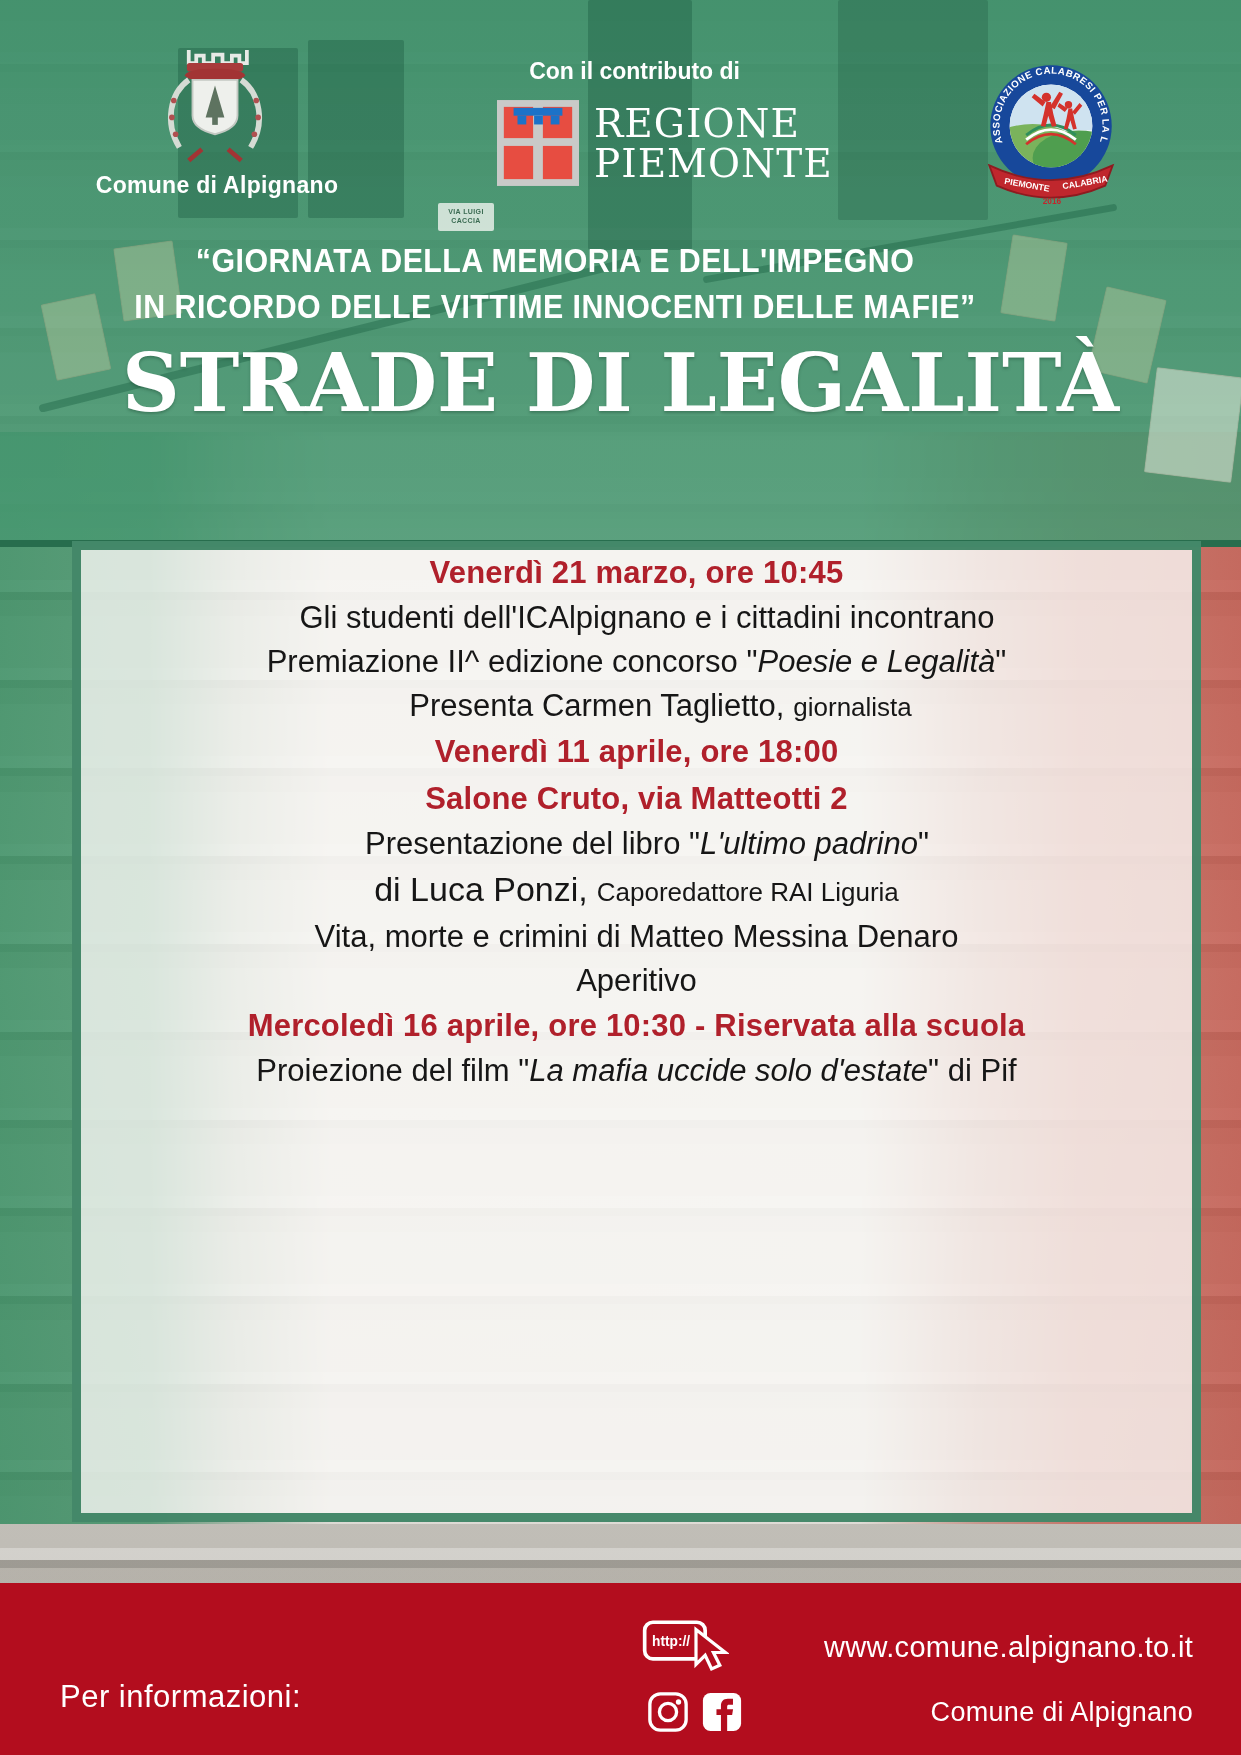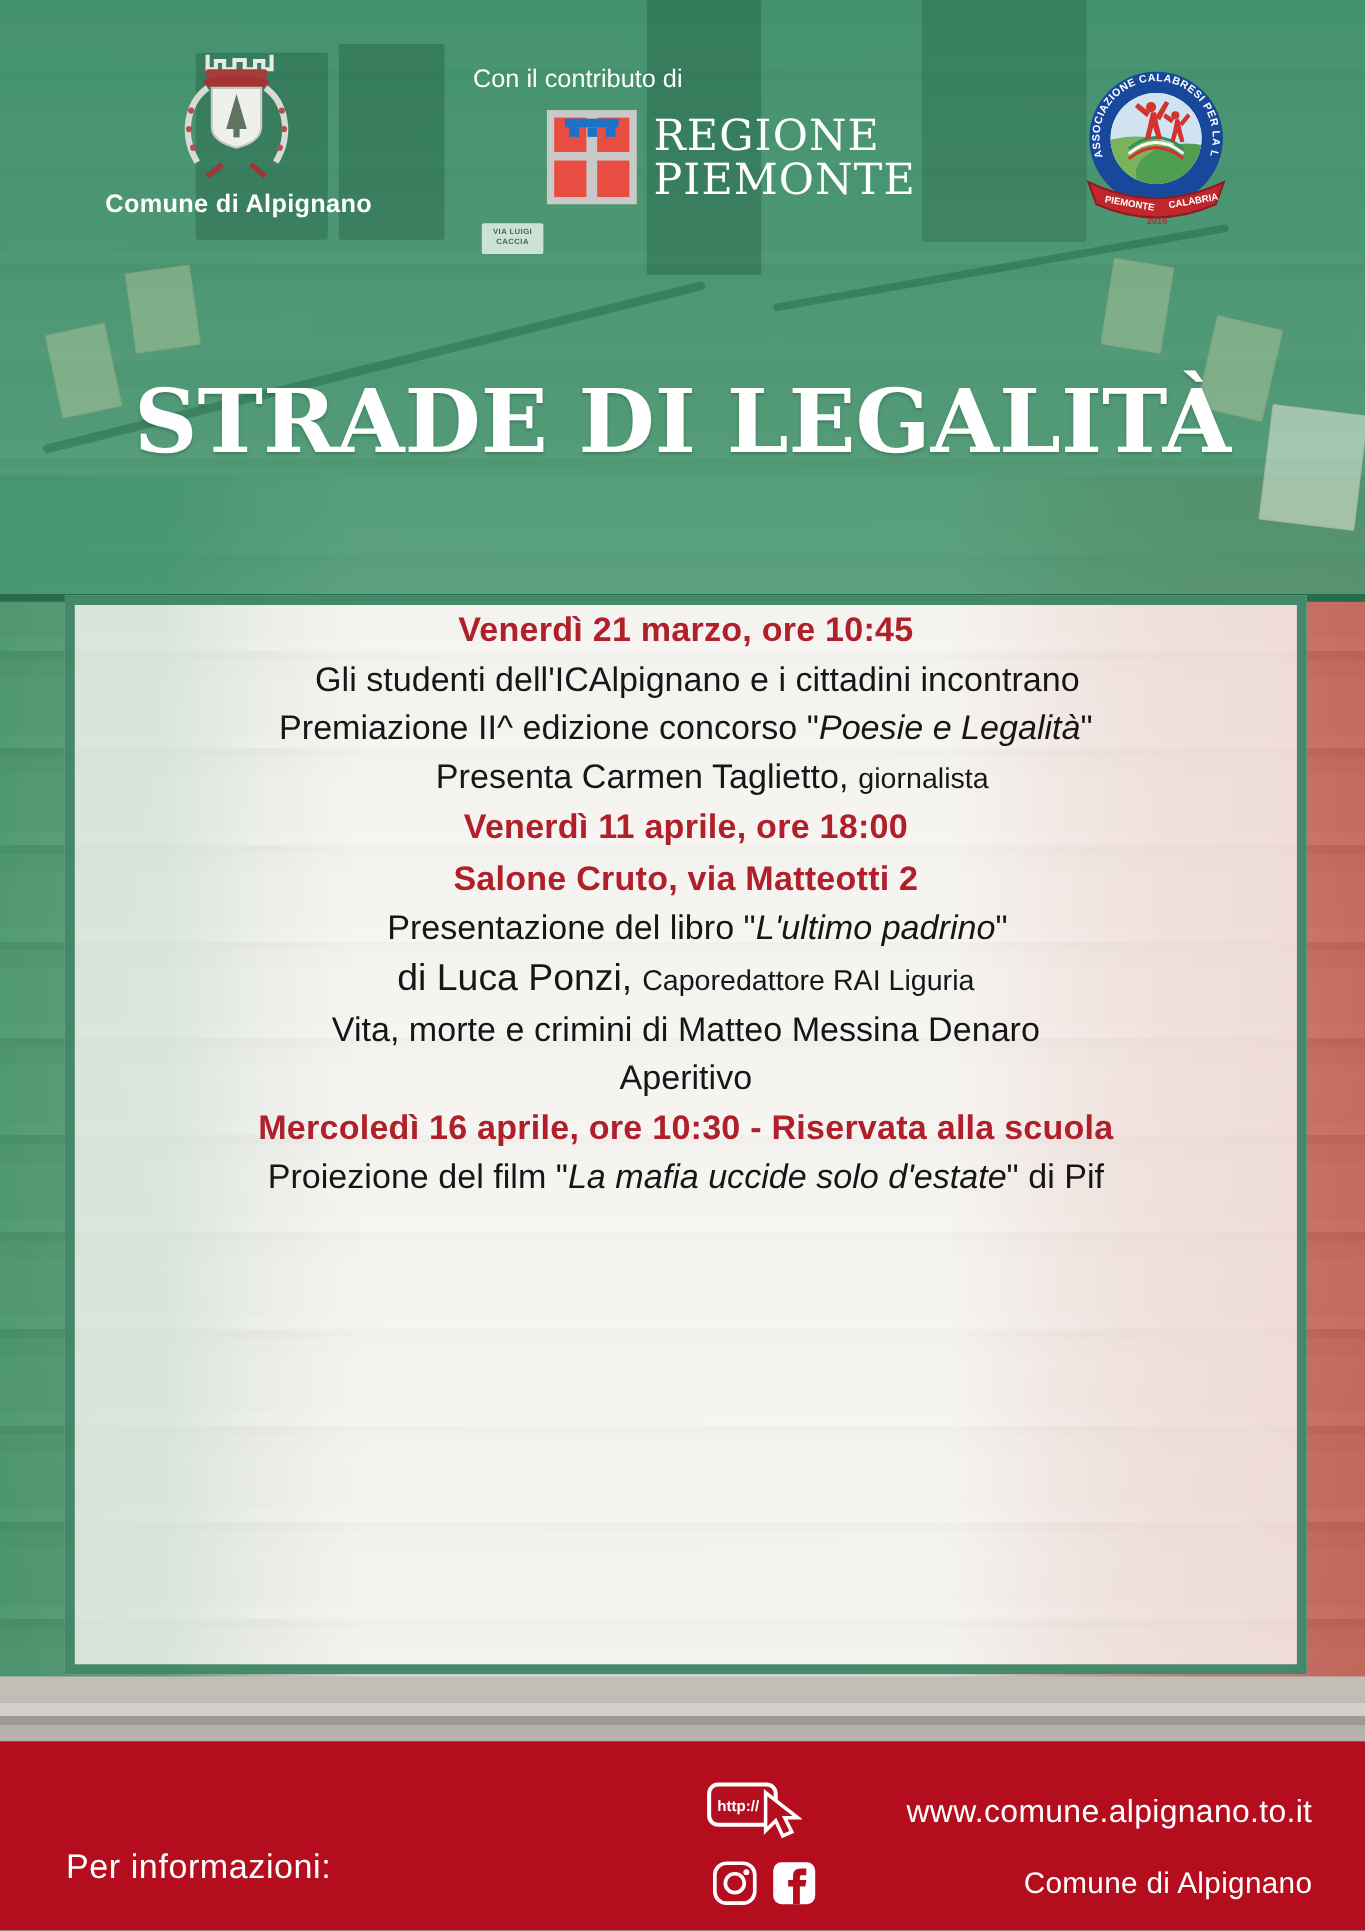--- a/index.html
+++ b/index.html
@@ -30,41 +30,41 @@
   .rail{position:absolute;background:rgba(25,95,65,0.40);border-radius:4px;}
   .plaque{position:absolute;background:rgba(198,208,165,0.40);
     border:1px solid rgba(120,140,110,0.35);border-radius:2px;}
   .note-card{position:absolute;background:rgba(230,233,220,0.55);
     border:1px solid rgba(140,150,125,0.35);border-radius:2px;}
 
   
   .comune-logo{position:absolute;left:140px;top:44px;}
   .comune-label{position:absolute;left:62px;top:172px;width:310px;text-align:center;
     color:#fff;font-size:23px;font-weight:bold;letter-spacing:0.3px;}
-  .contrib-label{position:absolute;left:430px;top:58px;width:310px;text-align:left;
-    color:#fff;font-size:23px;font-weight:normal;}
+  .contrib-label{position:absolute;left:430px;top:58px;width:310px;text-align:right;
+    color:#fff;font-size:23px;font-weight:bold;}
   .piemonte-shield{position:absolute;left:497px;top:100px;}
   .regione-text{position:absolute;left:594px;top:104px;color:#fff;
     font-family:"DejaVu Serif",serif;font-size:39px;line-height:40px;letter-spacing:1px;}
   .assoc-logo{position:absolute;left:982px;top:56px;}
   .street-sign{position:absolute;left:438px;top:203px;width:56px;height:28px;
     background:rgba(236,241,236,0.82);border-radius:2px;color:#3a6b52;
     font-size:7px;font-weight:bold;text-align:center;line-height:9px;padding-top:4px;
     box-sizing:border-box;letter-spacing:0.4px;}
 
   
   .quote-block{position:absolute;left:0;top:238px;width:1110px;text-align:center;color:#fff;}
   .quote-line{font-size:33px;font-weight:bold;letter-spacing:0.5px;line-height:46px;
     transform:scaleX(0.92);transform-origin:center;}
   .main-title{position:absolute;left:0;top:336px;width:1241px;text-align:center;color:#fff;
     font-family:"DejaVu Serif",serif;font-weight:bold;font-size:80px;letter-spacing:0px;
     text-shadow:0 2px 3px rgba(20,60,40,0.35);}
 
   
-  .ebox{position:absolute;left:59px;top:541px;width:1129px;height:981px;
+  .ebox{position:absolute;left:72px;top:541px;width:1129px;height:981px;
     border:9px solid rgba(55,128,95,0.92);background:rgba(249,248,245,0.80);
     box-sizing:border-box;text-align:center;overflow:hidden;
     font-size:31px;color:#161616;}
   .ebox p{margin:0;}
   .edate{color:#b0202b;font-weight:bold;font-size:31px;line-height:46px;letter-spacing:0.2px;}
   .evenue{color:#b0202b;font-weight:bold;font-size:31px;line-height:47px;letter-spacing:0.2px;}
   .ebody{font-size:31px;line-height:44px;}
   .ital{font-style:italic;}
   .big-name{font-size:34px;}
   .small-role{font-size:26px;margin-left:9px;}
@@ -174,20 +174,24 @@
     <g>
       <path d="M8 118 Q75 150 142 118 L134 140 Q75 166 16 140 Z" fill="#c0272d" stroke="#8e1b20" stroke-width="2"></path>
       <text x="24" y="138" font-size="9.5" font-weight="bold" fill="#ffffff" transform="rotate(10 24 138)">PIEMONTE</text>
       <text x="88" y="144" font-size="9.5" font-weight="bold" fill="#ffffff" transform="rotate(-10 88 144)">CALABRIA</text>
       <text x="66" y="160" font-size="9" font-weight="bold" fill="#c0272d">2016</text>
     </g>
   </svg>
 
   <div class="street-sign">VIA LUIGI CACCIA</div>
 
+  <div class="quote-block">
+    <div class="quote-line">“GIORNATA DELLA MEMORIA E DELL'IMPEGNO</div>
+    <div class="quote-line">IN RICORDO DELLE VITTIME INNOCENTI DELLE MAFIE”</div>
+  </div>
   <div class="main-title">STRADE DI LEGALITÀ</div>
 
   <div class="ebox">
 
     <p class="edate mt16">Venerdì 21 marzo, ore 10:45</p>
     <p class="ebody mt13">Gli studenti dell'ICAlpignano e i cittadini incontrano</p>
     <p class="ebody mt34"><span>Premiazione II^ edizione concorso "</span><span class="ital">Poesie e Legalità</span><span>"</span></p>
     <p class="ebody mt11"><span>Presenta Carmen Taglietto,</span><span class="small-role">giornalista</span></p>
 
     <p class="edate mt52">Venerdì 11 aprile, ore 18:00</p>

